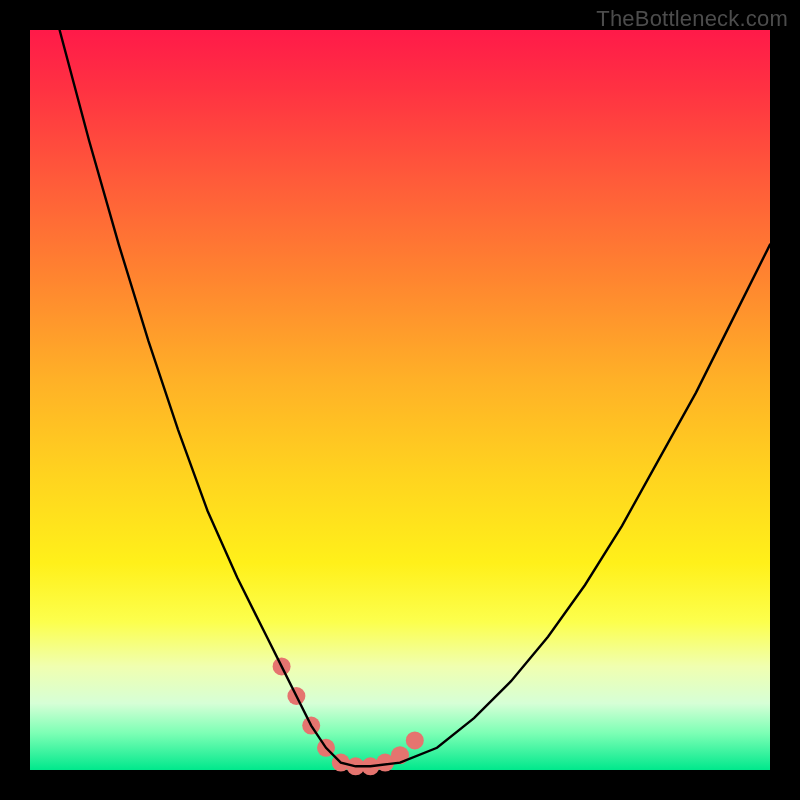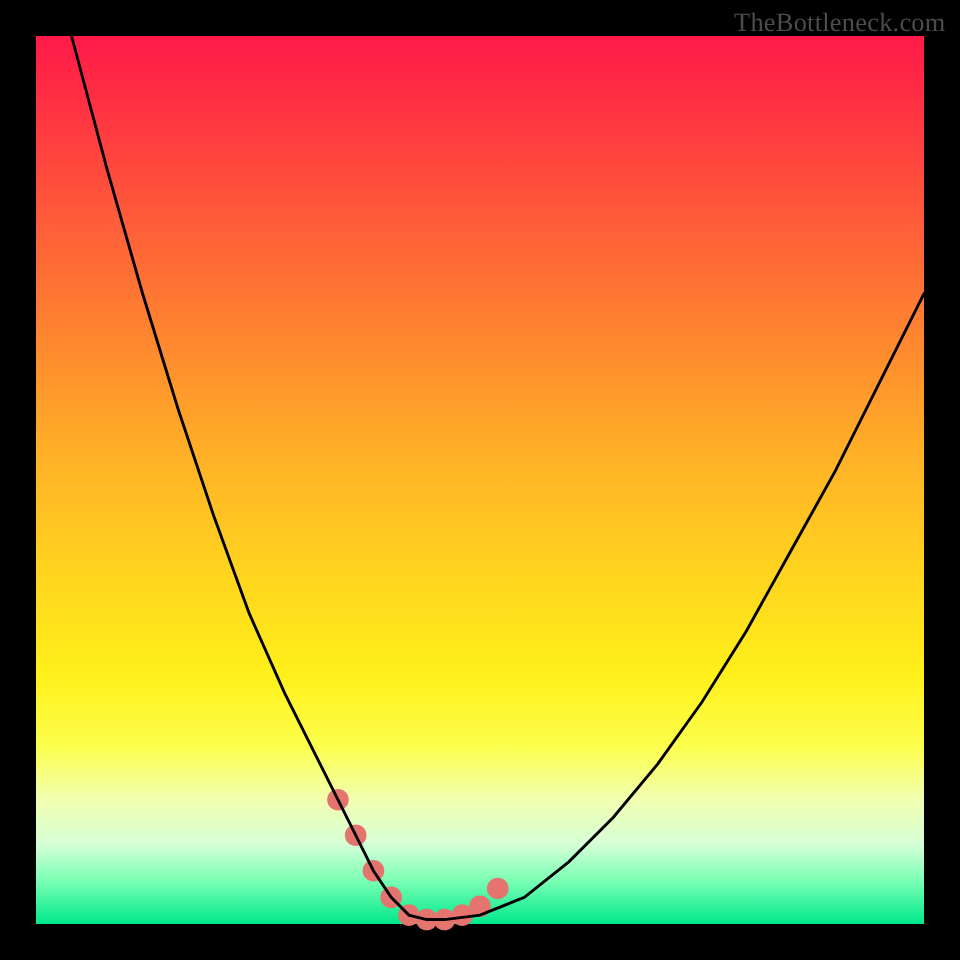--- a/index.html
+++ b/index.html
@@ -9,21 +9,20 @@
     height: 800px;
     background: #000;
     overflow: hidden;
     font-family: Arial, Helvetica, sans-serif;
   }
   .frame {
     position: relative;
     width: 800px;
     height: 653px;
     background: #000;
-    font-family: Liberation Serif, serif;
   }
   .plot-area {
     position: absolute;
     left: 30px;
     top: 30px;
     width: 740px;
     height: 740px;
     background: linear-gradient(
       to bottom,
       #ff1a49 0%,

